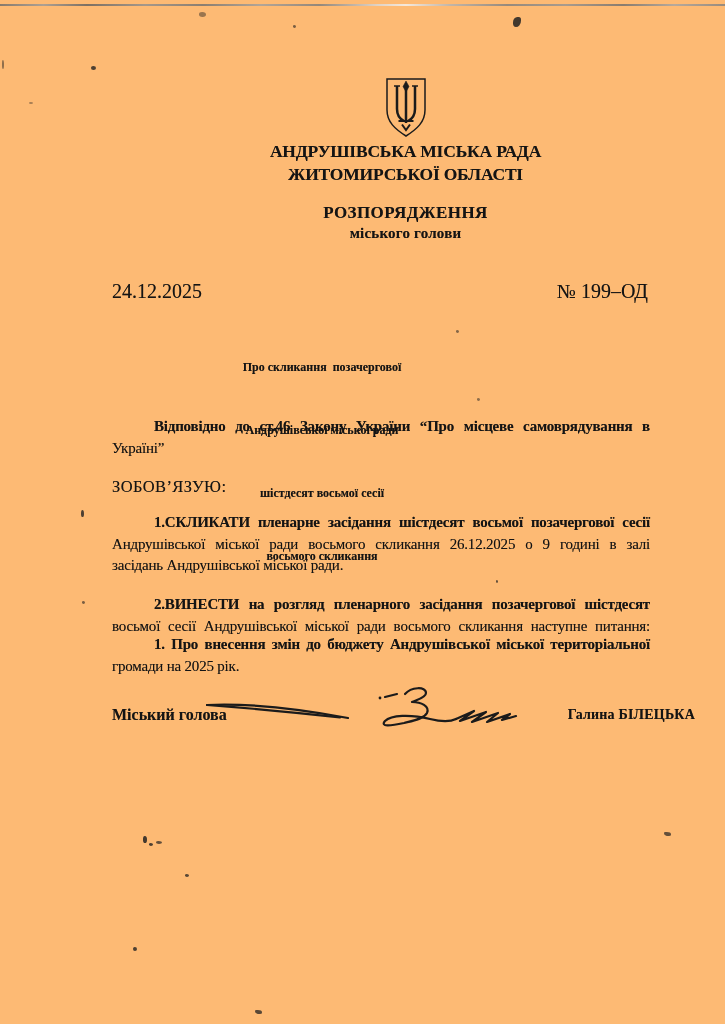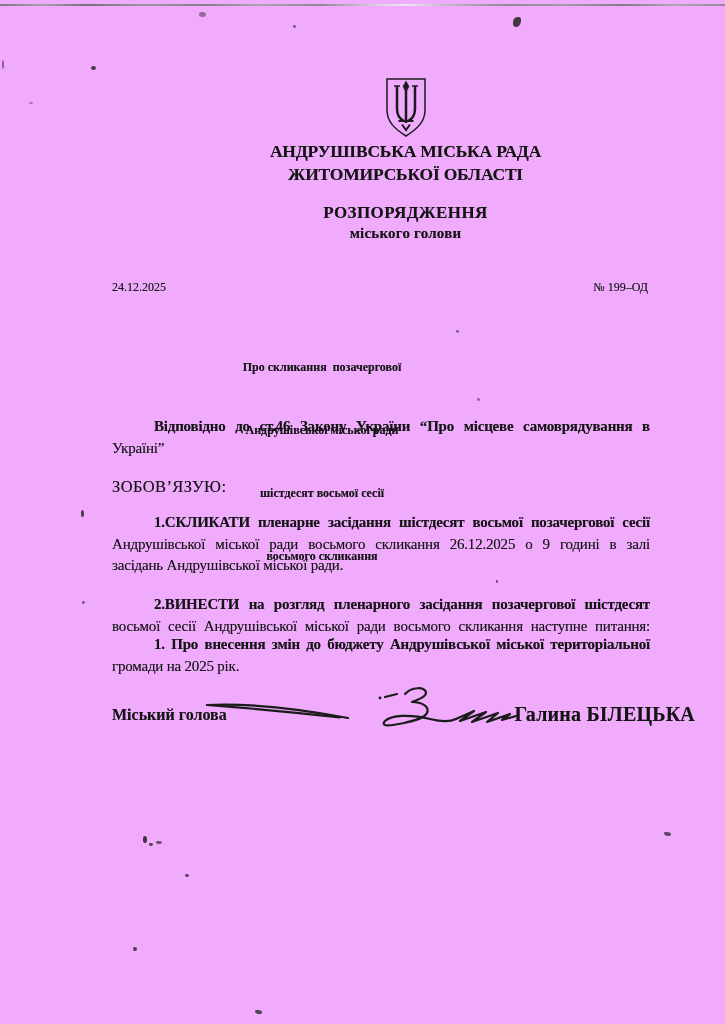--- a/index.html
+++ b/index.html
@@ -1,56 +1,56 @@
 <!DOCTYPE html>
 <html lang="uk"><head>
 <meta charset="utf-8">
 <style>
   html,body{margin:0;padding:0;background:#e8e8e8;}
   .page{
     position:relative;width:725px;height:1024px;margin:0 auto;
-    background:#f0abfc;overflow:hidden;
+    background:#fdba74;overflow:hidden;
     font-family:"Liberation Serif","DejaVu Serif",serif;
     color:#141414;
     text-shadow:0 0 .5px rgba(20,20,20,.45);
   }
   
   .scanline{
     position:absolute;top:4px;left:0;width:725px;height:2px;opacity:.8;
     background:linear-gradient(90deg,#6a6a6a 0,#9a9a9a 6%,#5d5d5d 12%,#8f8f8f 20%,
       #6f6f6f 28%,#a0a0a0 36%,#7a7a7a 44%,#d8d8d8 52%,#f4f4f4 56%,#b5b5b5 62%,
       #7d7d7d 70%,#939393 78%,#6c6c6c 86%,#a5a5a5 93%,#7f7f7f 100%);
   }
   .header{position:absolute;top:76px;left:43px;width:725px;text-align:center;}
   .emblem{display:block;margin:0 auto;width:44px;height:64px;}
   .org1,.org2{font-weight:bold;font-size:17.5px;line-height:23px;letter-spacing:-0.2px;}
   .doctype{margin-top:16px;font-weight:bold;font-size:17px;line-height:22px;letter-spacing:.4px;}
   .subtype{font-weight:bold;font-size:15px;line-height:19px;letter-spacing:.2px;}
   .daterow{
     position:absolute;top:280px;left:112px;width:536px;
-    display:flex;justify-content:space-between;font-size:12px;
+    display:flex;justify-content:space-between;font-size:20px;
   }
   .subject{position:absolute;top:315px;left:112px;width:420px;
     font-weight:bold;font-size:12px;line-height:21px;white-space:pre-wrap;text-align:center;}
   .para{position:absolute;left:112px;width:538px;font-size:15px;line-height:21.5px;letter-spacing:-0.2px;}
   .jline{text-align:justify;text-align-last:justify;}
   .jline.last{text-align-last:left;}
   .indent{text-indent:42px;font-weight:bold;}
   .heading{position:absolute;top:477px;left:112px;
     font-weight:normal;font-size:16.5px;letter-spacing:.4px;}
   .preamble{top:416px;}
   .item1{top:512px;}
   .item2{top:594px;}
   .agenda{top:634px;}
   .sigrow{
     position:absolute;top:704px;left:112px;width:583px;
     display:flex;justify-content:space-between;align-items:flex-start;
     font-weight:bold;font-size:16px;line-height:21px;
   }
-  .signame{font-size:20px;letter-spacing:.2px;}
+  .signame{font-size:14px;letter-spacing:.2px;}
   .sig{position:absolute;left:200px;top:686px;width:340px;height:50px;}
   .s{position:absolute;background:#222;border-radius:45% 55% 50% 50%;}
 </style>
 </head>
 <body>
 
 <div class="page">
 
   <div class="scanline"></div>
 

